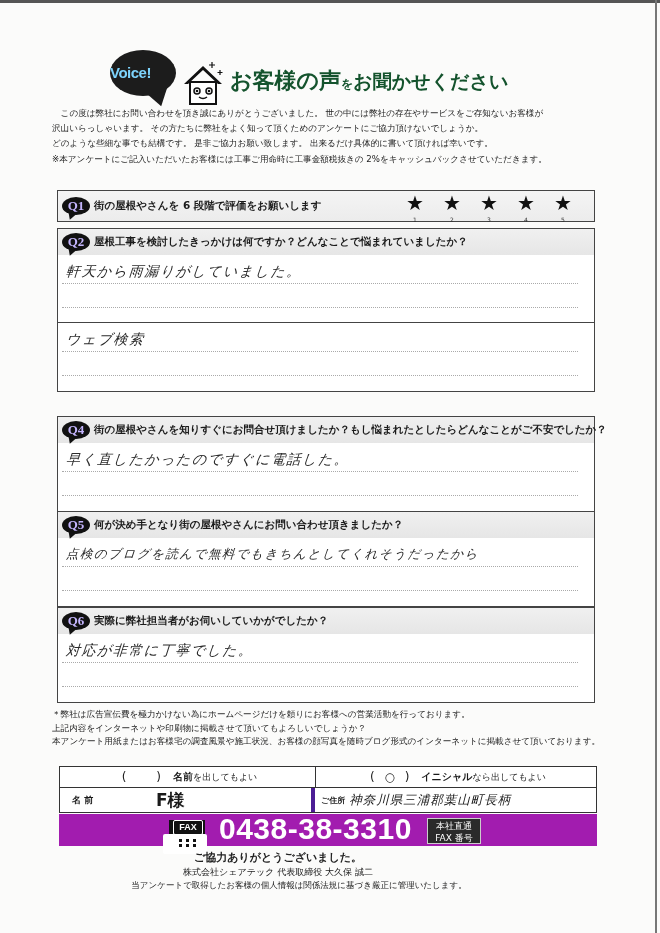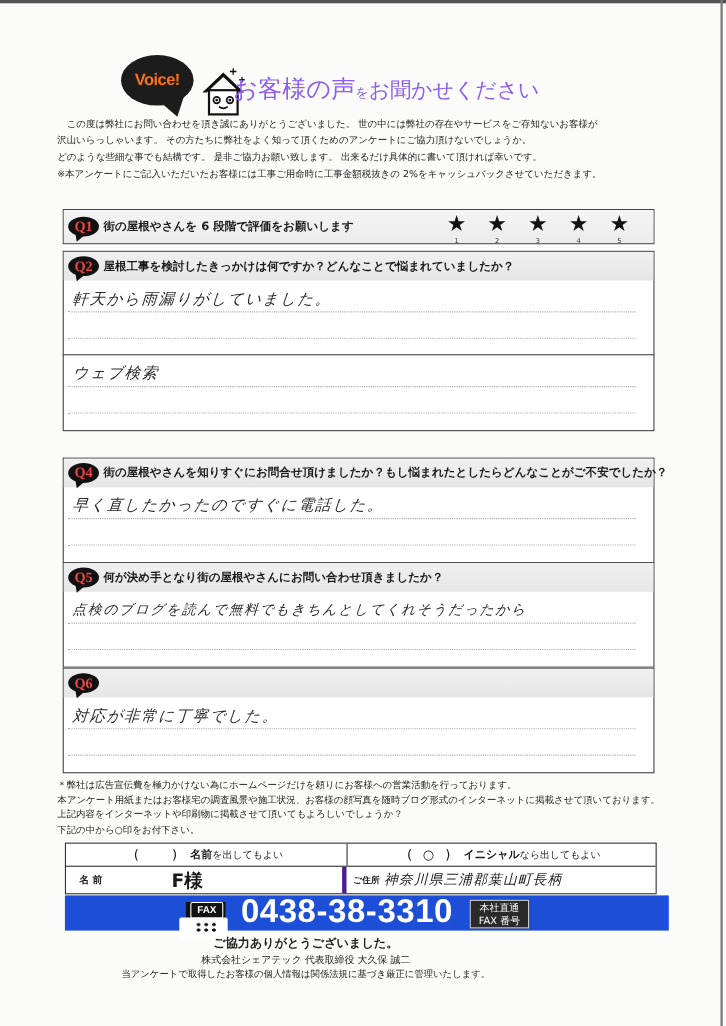--- a/index.html
+++ b/index.html
@@ -7,41 +7,41 @@
     width: 660px; height: 933px; background: #fbfbfa; position: relative; overflow: hidden;
     font-family: "DejaVu Sans", "Liberation Sans", sans-serif; color: #1a1a1a;
   }
   .page-edge-top { position: absolute; left: 0; top: 0; width: 660px; height: 3px; background: #555; }
   .page-edge-right { position: absolute; right: 3px; top: 0; width: 2px; height: 933px; background: #777; }
 
   
   .header { position: absolute; left: 92px; top: 44px; width: 480px; height: 64px; }
   .voice-bubble {
     position: absolute; left: 18px; top: 6px; width: 66px; height: 46px; background: #1c1c1c;
-    border-radius: 50%; color: #f97316; font-weight: bold; font-size: 15px; line-height: 46px; text-align: center;
+    border-radius: 50%; color: #7dd3fc; font-weight: bold; font-size: 15px; line-height: 46px; 
     font-family: "Liberation Sans", sans-serif; letter-spacing: -0.5px;
   }
   .voice-tail { position: absolute; left: 56px; top: 44px; width: 0; height: 0;
     border-left: 10px solid transparent; border-right: 14px solid transparent; border-top: 18px solid #1c1c1c; transform: rotate(-20deg); }
   .house-icon { position: absolute; left: 88px; top: 16px; width: 46px; height: 46px; }
   .header-title {
-    position: absolute; left: 120px; top: 22px; white-space: nowrap; font-weight: normal; color: #8b5cf6;
+    position: absolute; left: 138px; top: 22px; white-space: nowrap; font-weight: bold; color: #14532d;
   }
   .header-title .big { font-size: 22px; }
   .header-title .small { font-size: 12px; }
   .header-title .mid { font-size: 19px; }
 
   
   .intro { position: absolute; left: 52px; top: 106px; width: 560px; font-size: 8.6px; line-height: 15.2px; color: #222; white-space: nowrap; }
 
   
   .q-box { position: absolute; left: 57px; width: 536px; border: 1px solid #444; background: #fff; }
   .q-head { height: 26px; background: linear-gradient(#f0f0f0, #e6e6e6); position: relative; display: flex; align-items: center; }
   .q-badge {
-    position: relative; margin-left: 4px; width: 28px; height: 18px; border-radius: 50%; background: #111; color: #ef4444;
+    position: relative; margin-left: 4px; width: 28px; height: 18px; border-radius: 50%; background: #111; color: #c4b5fd;
     font-family: "Liberation Serif", serif; font-size: 13px; font-weight: bold; text-align: center; line-height: 18px; flex: 0 0 auto;
   }
   .q-badge::after { content: ""; position: absolute; left: 5px; bottom: -5px; border-left: 4px solid transparent; border-right: 4px solid transparent; border-top: 7px solid #111; transform: rotate(20deg); }
   .q-text { margin-left: 4px; font-size: 10.5px; font-weight: bold; color: #1a1a1a; white-space: nowrap; }
   .q-answer-area { position: relative; height: 68px; }
   .dotted { position: absolute; left: 4px; right: 16px; border-top: 1px dotted #aaa; }
   .handwriting {
     position: absolute; left: 8px; top: 8px; font-family: "DejaVu Serif", serif; font-size: 14px; color: #2a2a2a;
     font-style: italic; letter-spacing: 1.5px; white-space: nowrap; transform: skewX(-4deg);
   }
@@ -64,34 +64,34 @@
   .consent-cell.right { flex: 1; justify-content: center; }
   .paren { font-weight: normal; font-size: 12px; margin: 0 4px; }
   .paren-mark { display: inline-block; width: 22px; text-align: center; font-size: 12px; font-weight: normal; }
   .consent-suffix { font-weight: normal; font-size: 9px; }
   .name-label { width: 60px; font-size: 9px; padding-left: 12px; font-weight: bold; }
   .name-value { width: 183px; font-size: 17px; font-weight: bold; padding-left: 24px; box-sizing: border-box; }
   .addr-label { font-size: 8px; padding-left: 6px; font-weight: bold; white-space: nowrap; }
   .addr-value { font-family: "DejaVu Serif", serif; font-style: italic; font-size: 12.5px; font-weight: normal; padding-left: 4px; letter-spacing: 1px; white-space: nowrap; }
 
   
-  .fax-bar { position: absolute; left: 59px; top: 814px; width: 538px; height: 32px; background: #1d4ed8; padding-left: 11px; }
+  .fax-bar { position: absolute; left: 59px; top: 814px; width: 538px; height: 32px; background: #a21caf; }
   .fax-icon { position: absolute; left: 110px; top: 6px; width: 36px; height: 32px; background: #111; }
   .fax-icon .fax-label { position: absolute; left: 4px; top: 0; width: 28px; height: 13px; border: 1.5px solid #fff; border-radius: 2px; color: #fff; font-size: 9px; font-weight: bold; text-align: center; line-height: 13px; font-family: "Liberation Sans", sans-serif; }
   .fax-icon .fax-body { position: absolute; left: -6px; top: 14px; width: 44px; height: 20px; background: #fff; border-radius: 2px; }
   .fax-icon .fax-keys { position: absolute; left: 8px; top: 18px; width: 20px; height: 10px;
     background-image: radial-gradient(#111 35%, transparent 40%); background-size: 7px 5px; }
   .fax-number { position: absolute; left: 160px; top: -2px; color: #fff; font-size: 30px; font-weight: bold; font-family: "Liberation Sans", sans-serif; letter-spacing: 0.5px; }
   .fax-tag { position: absolute; left: 368px; top: 4px; width: 54px; height: 26px; border: 1px solid #ccc; background: #2a2a2a; color: #fff; font-size: 9px; text-align: center; line-height: 12px; padding-top: 1px; box-sizing: border-box; }
 
   
   .footer { position: absolute; left: 0; width: 556px; text-align: center; white-space: nowrap; color: #222; }
   .thanks { top: 850px; font-size: 11px; font-weight: bold; }
   .company { top: 866px; font-size: 9px; }
-  .privacy { top: 880px; font-size: 8.5px; }
+  .privacy { top: 880px; font-size: 8.5px; margin-left: 21px; }
 </style>
 </head>
 <body>
 
 <div class="page-edge-top"></div>
 <div class="page-edge-right"></div>
 
 <div class="header">
   <div class="voice-tail"></div>
   <div class="voice-bubble">Voice!</div>
@@ -172,33 +172,33 @@
   <div class="q-answer-area">
     <div class="handwriting" style="font-size:12.5px;">点検のブログを読んで無料でもきちんとしてくれそうだったから</div>
     <div class="dotted" style="top:28px;"></div>
     <div class="dotted" style="top:52px;"></div>
   </div>
 </div>
 
 <div class="q-box" style="top:607px;">
   <div class="q-head">
     <div class="q-badge">Q6</div>
+    <div class="q-text">実際に弊社担当者がお伺いしていかがでしたか？</div>
   </div>
   <div class="q-answer-area">
     <div class="handwriting">対応が非常に丁寧でした。</div>
     <div class="dotted" style="top:28px;"></div>
     <div class="dotted" style="top:52px;"></div>
   </div>
 </div>
 
 <div class="notes">
   <div>＊弊社は広告宣伝費を極力かけない為にホームページだけを頼りにお客様への営業活動を行っております。</div>
+  <div>上記内容をインターネットや印刷物に掲載させて頂いてもよろしいでしょうか？</div>
   <div>本アンケート用紙またはお客様宅の調査風景や施工状況、お客様の顔写真を随時ブログ形式のインターネットに掲載させて頂いております。</div>
-  <div>上記内容をインターネットや印刷物に掲載させて頂いてもよろしいでしょうか？</div>
-  <div>下記の中から○印をお付下さい。</div>
 </div>
 
 <div class="consent">
   <div class="consent-row">
     <div class="consent-cell left">
       <span class="paren">(</span>
         <span class="paren-mark"></span>
         <span class="paren">)</span>
       <span style="margin-left:8px;text-align:right;">名前</span>
         <span class="consent-suffix">を出してもよい</span>

